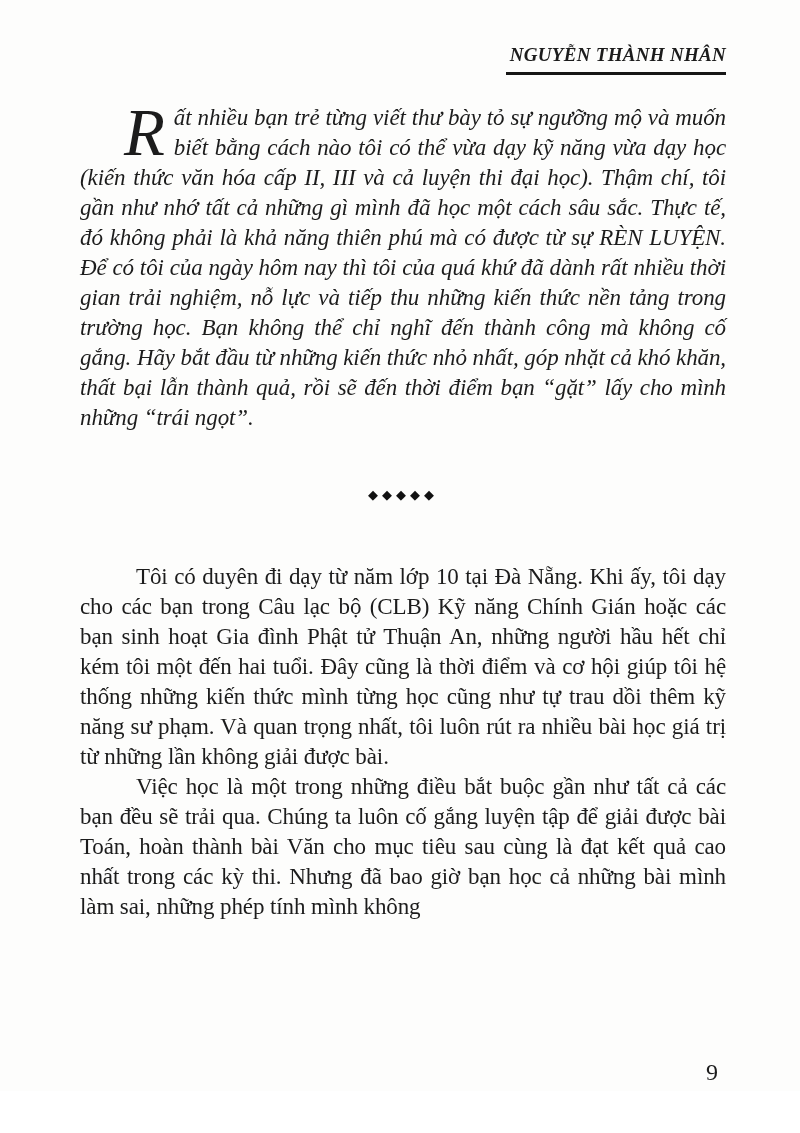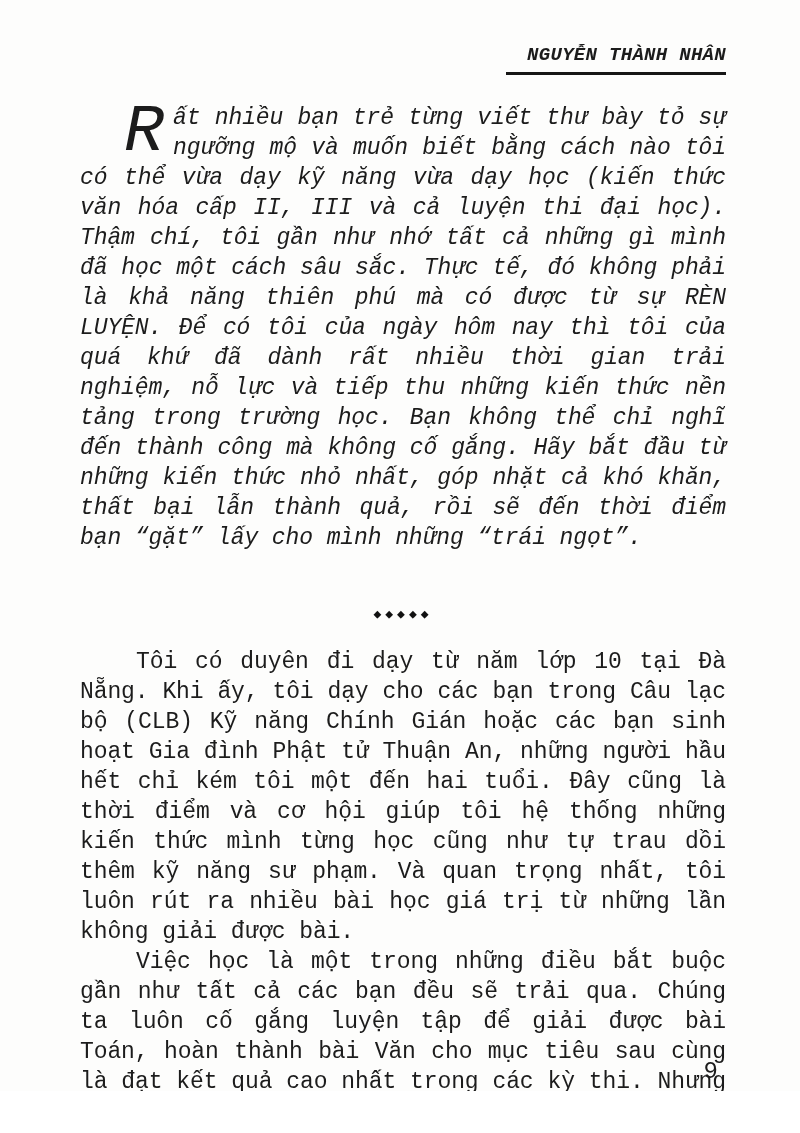--- a/index.html
+++ b/index.html
@@ -6,21 +6,21 @@
     margin: 0;
     padding: 0;
     background: #ffffff;
   }
   .page {
     position: relative;
     width: 800px;
     height: 1091px;
     background: #fdfdfc;
     overflow: hidden;
-    font-family: Liberation Mono, monospace;
+    font-family: Liberation Serif, serif;
     color: #1c1c1c;
   }
   .running-header {
     position: absolute;
     top: 44px;
     right: 74px;
     text-align: right;
   }
   .author {
     font-style: italic;
@@ -59,21 +59,21 @@
     font-weight: normal;
   }
   .separator {
     text-align: center;
     font-size: 13px;
     letter-spacing: 4px;
     line-height: 20px;
     margin: 52px 0 0 0;
     color: #111111;
   }
-  .p2 { margin-top: 22px; text-indent: 56px; }
+  .p2 { margin-top: 57px; text-indent: 56px; }
   .p3 { text-indent: 56px; }
   .page-number {
     position: absolute;
     top: 1058px;
     right: 82px;
     font-size: 24px;
     line-height: 28px;
   }
 </style>
 </head>

